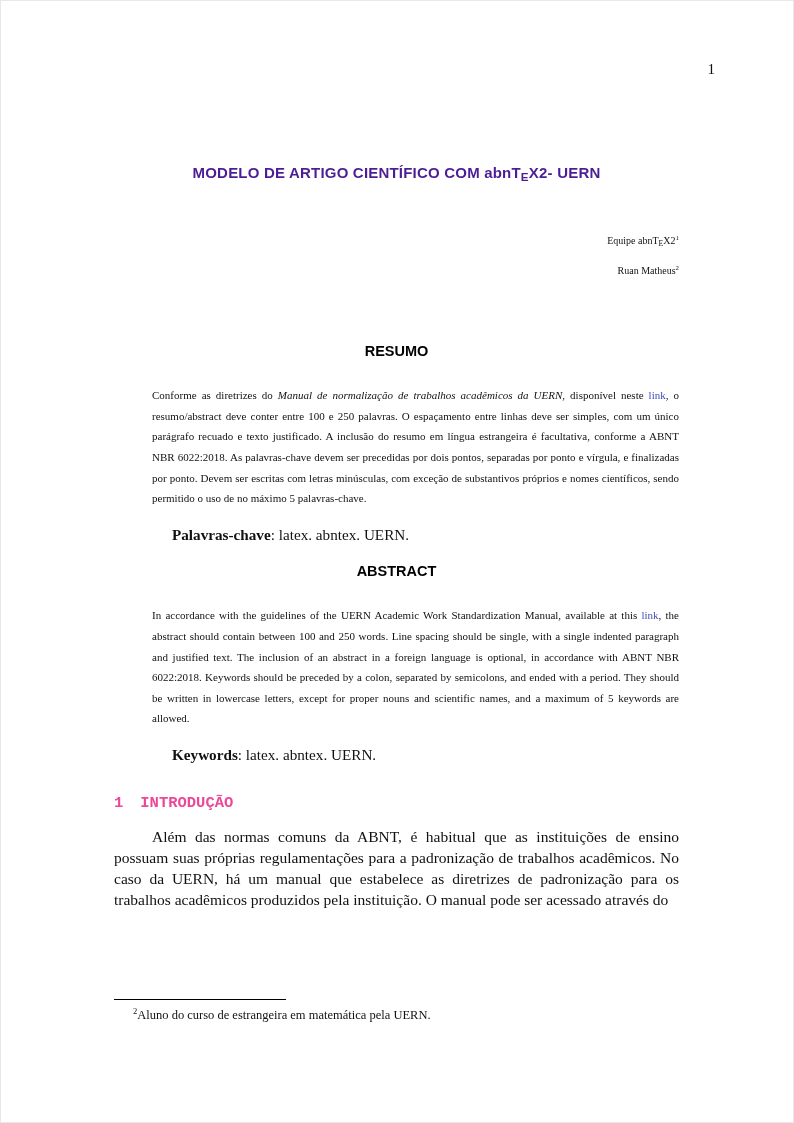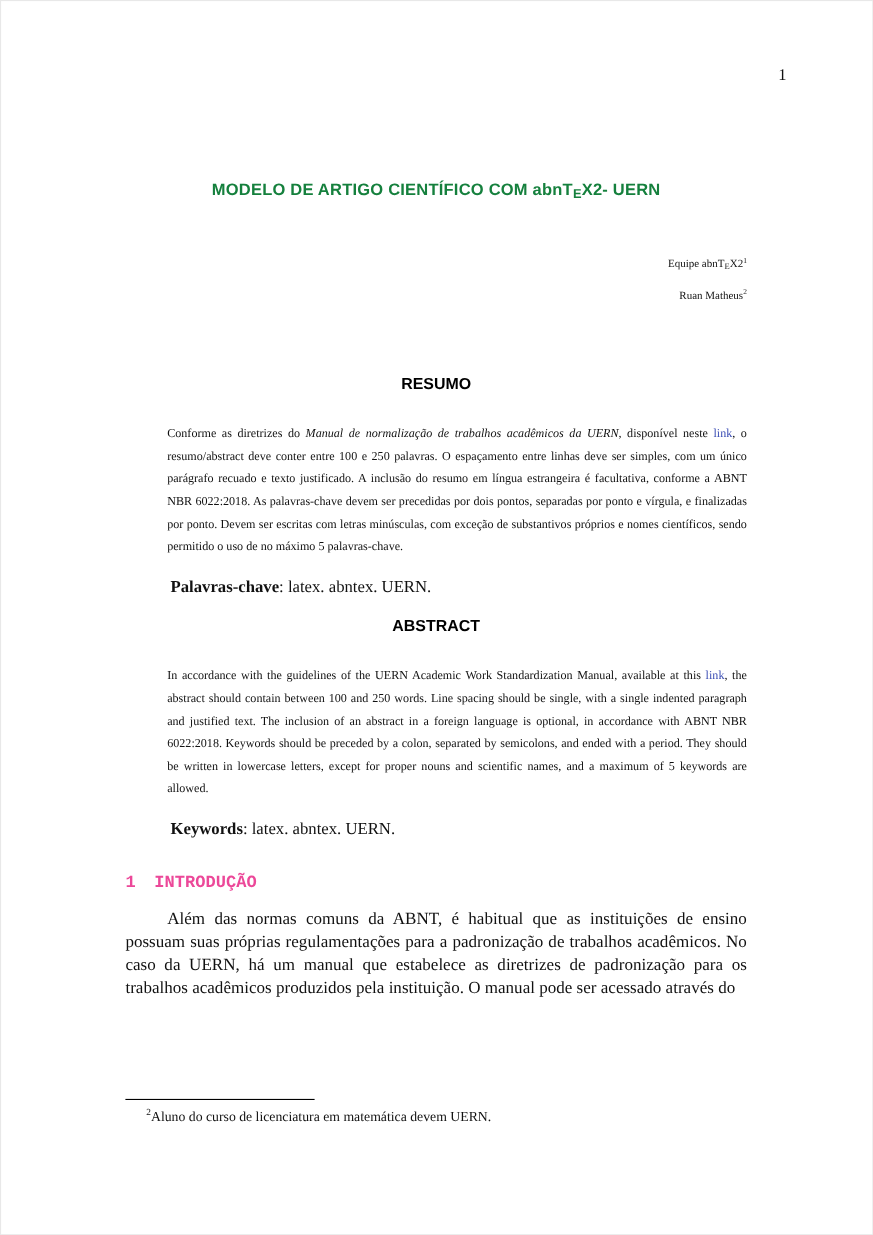--- a/index.html
+++ b/index.html
@@ -30,21 +30,21 @@
     right: 114px;
     top: 0;
   }
   .title {
     margin: 163px 0 0 0;
     text-align: center;
     font-family: "Liberation Sans", sans-serif;
     font-weight: bold;
     font-size: 15px;
     letter-spacing: 0.2px;
-    color: #15803d;
+    color: #4c1d95;
   }
   .tex-e {
     font-size: 0.78em;
     vertical-align: -0.22em;
   }
   .authors {
     margin-top: 44px;
     text-align: right;
     font-size: 10px;
     line-height: 28px;
@@ -64,21 +64,21 @@
   .center-heading.abstract-heading {
     margin-top: 18px;
   }
   .indent-block {
     margin: 26px 0 0 38px;
     text-align: justify;
     font-size: 11px;
     line-height: 20.6px;
   }
   .keywords-line {
-    margin: 16px 0 0 41px;
+    margin: 16px 0 0 58px;
     font-size: 15.2px;
     line-height: 20.6px;
   }
   .bold {
     font-weight: bold;
   }
   .italic {
     font-style: italic;
   }
   .link {
@@ -151,16 +151,16 @@
     <p class="keywords-line"><span class="bold">Keywords</span><span>: latex. abntex. UERN.</span></p>
 
     <h2 class="section-heading"><span class="section-number">1</span><span>INTRODUÇÃO</span></h2>
 
     <p class="body-paragraph">Além das normas comuns da ABNT, é habitual que as instituições de ensino possuam suas próprias regulamentações para a padronização de trabalhos acadêmicos. No caso da UERN, há um manual que estabelece as diretrizes de padronização para os trabalhos acadêmicos produzidos pela instituição. O manual pode ser acessado através do</p>
 
   </main>
 
   <div class="footnotes">
     <div class="footnote-rule"></div>
-    <p class="footnote"><sup>2</sup><span>Aluno do curso de licenciatura em matemática devem UERN.</span></p>
+    <p class="footnote"><sup>2</sup><span>Aluno do curso de estrangeira em matemática pela UERN.</span></p>
   </div>
 
 </div>
 
 </body></html>

